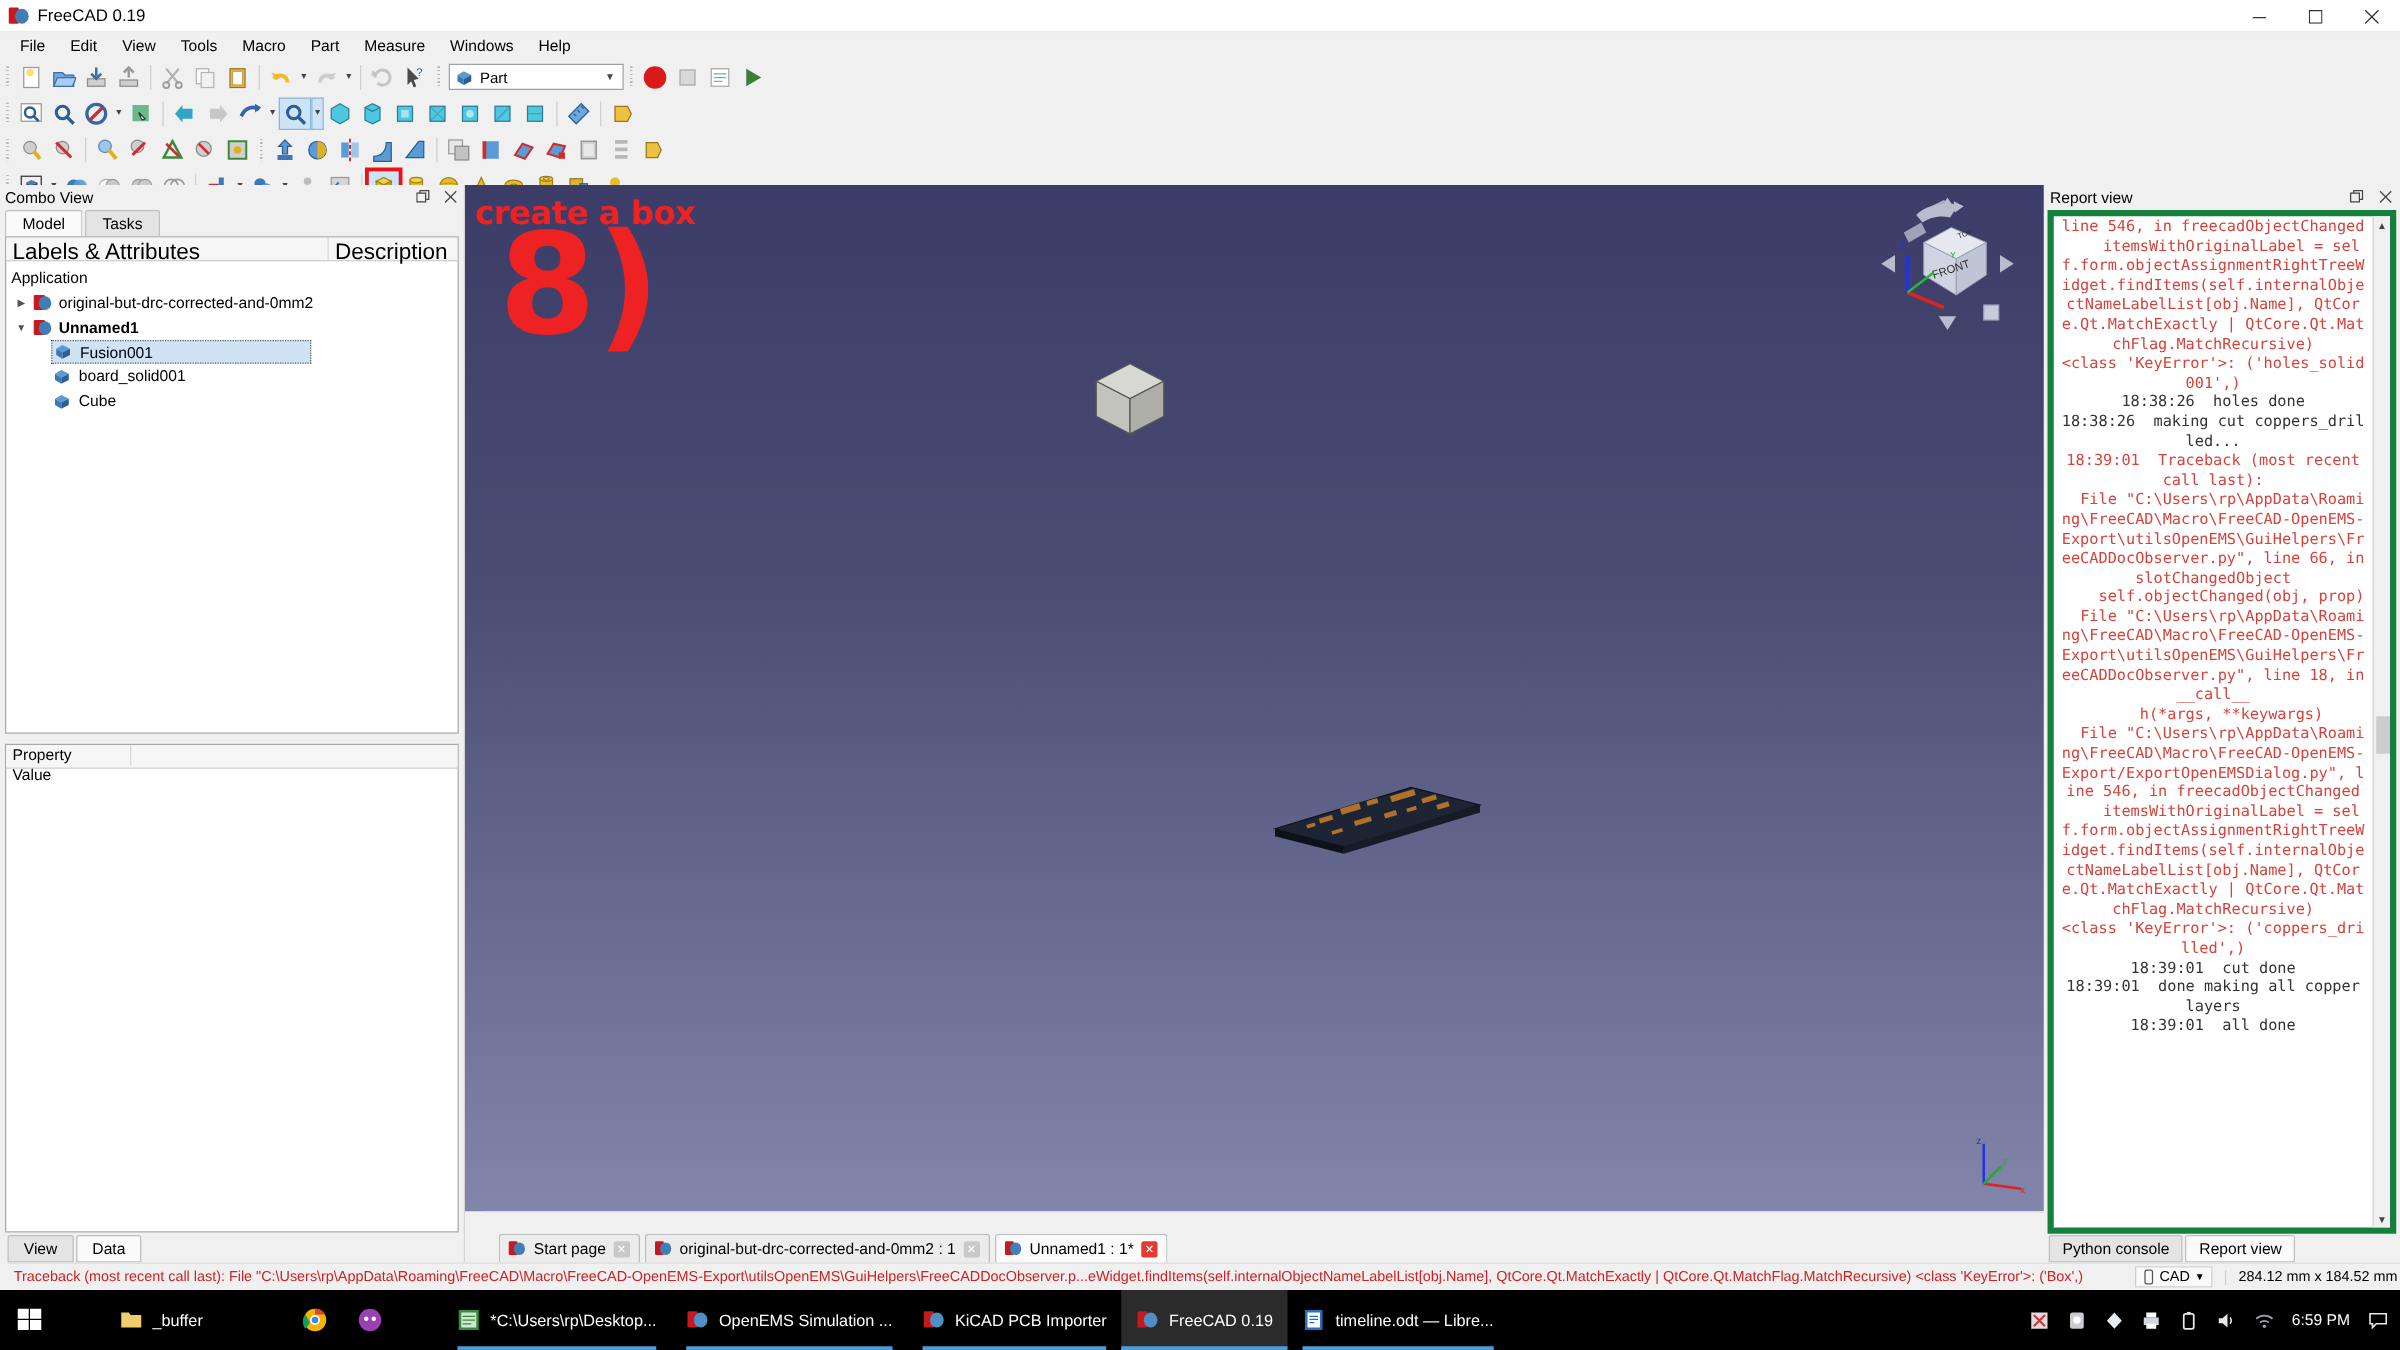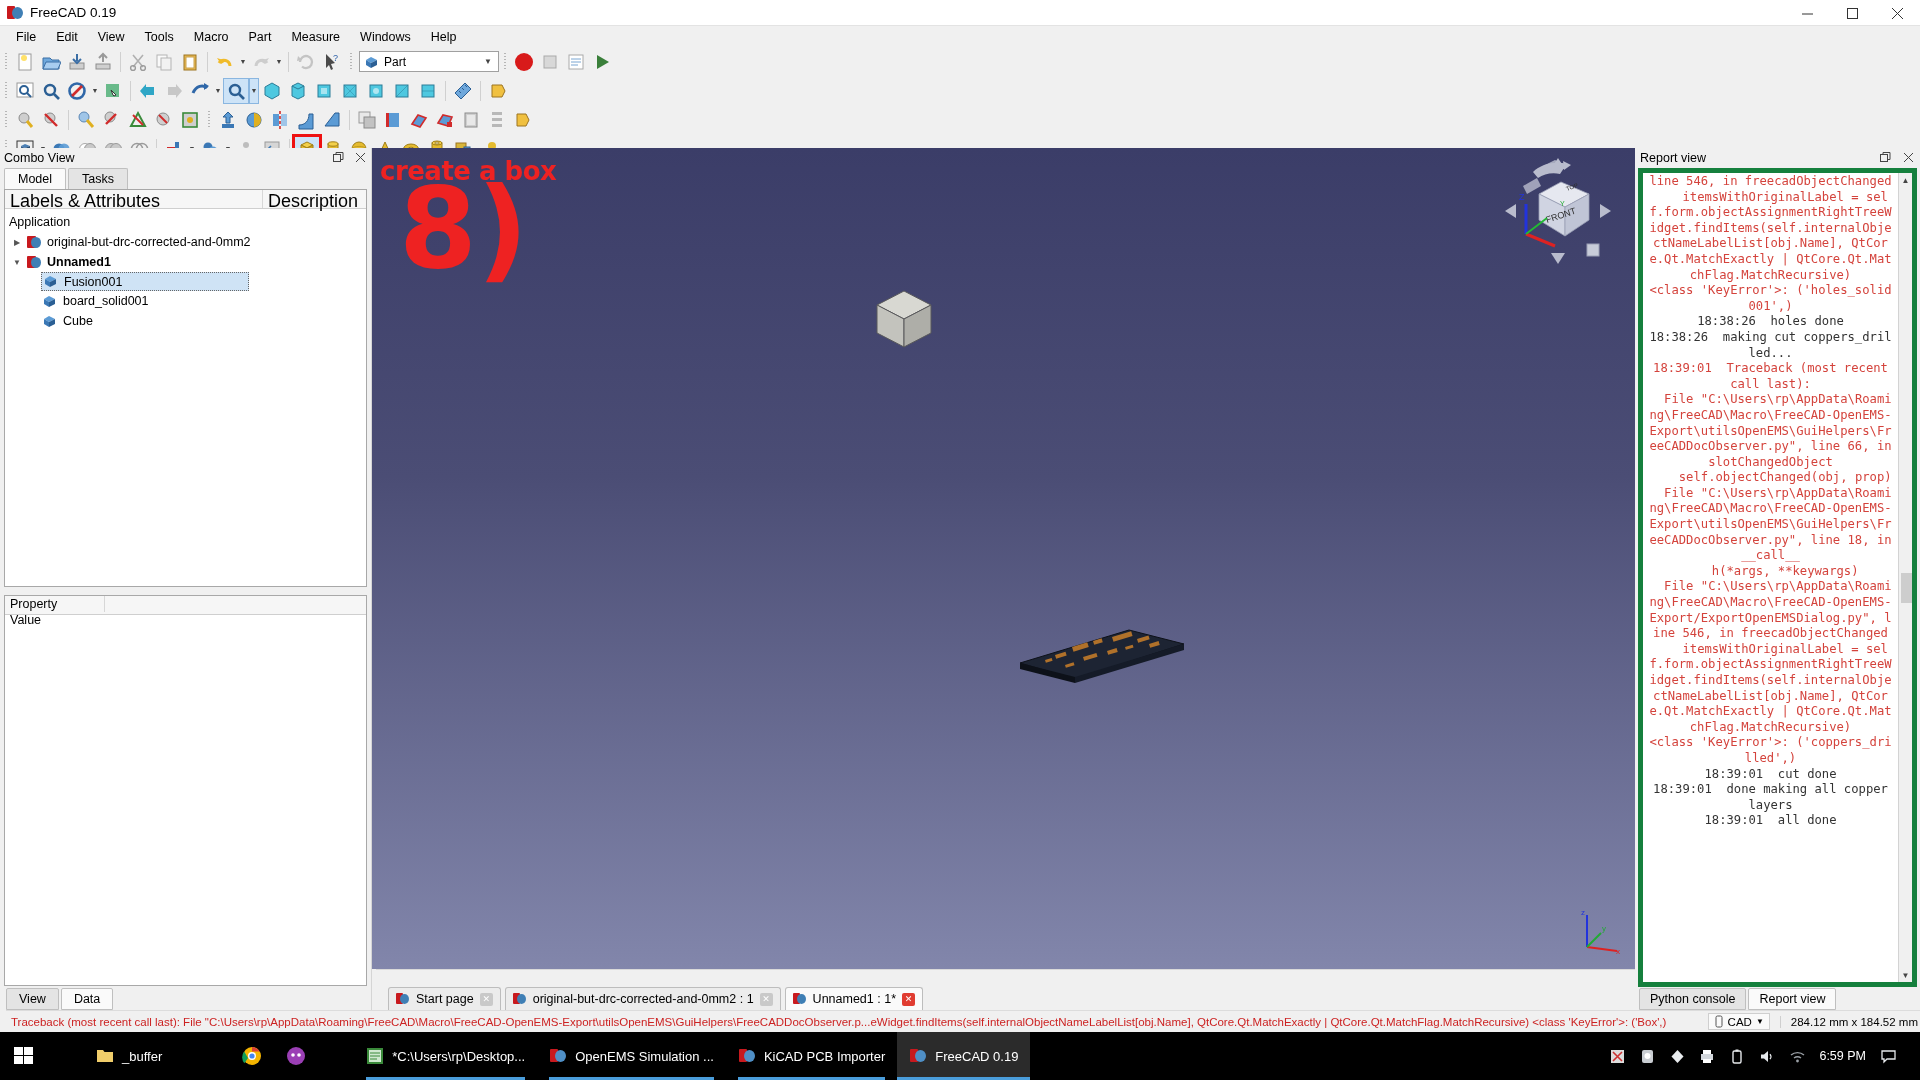--- a/index.html
+++ b/index.html
@@ -86,21 +86,21 @@
   
   .viewwrap { flex:1 1 auto; position:relative; }
   .view3d { position:absolute; left:0; top:0; right:0; bottom:41px;
             background:linear-gradient(to bottom,#3b3d68 0%, #4b4d75 40%, #8286ab 100%); overflow:hidden;}
   .overlay-text { position:absolute; left:8px; top:8px; color:#ee2222; font-weight:bold;
       font-family:"DejaVu Sans", sans-serif; font-size:26px; letter-spacing:-0.5px;}
   .overlay-smile { position:absolute; left:27px; top:24px; color:#ee2222; font-weight:bold;
       font-family:"DejaVu Sans", sans-serif; font-size:112px; line-height:1;}
   .navcube { position:absolute; right:22px; top:8px; width:110px; height:110px; }
   .axis-ind { position:absolute; right:12px; bottom:14px; width:46px; height:48px;}
-  .tabsbar { position:absolute; left:4px; bottom:0; right:0; height:41px; background:#f0f0f0;
+  .tabsbar { position:absolute; left:15px; bottom:0; right:0; height:41px; background:#f0f0f0;
              border-top:1px solid #d9d9d9; display:flex; align-items:flex-end; padding-left:12px; }
   .vtab { display:flex;align-items:center;gap:6px; height:23px; padding:0 7px; font-size:12.5px;
           border:1px solid #bdbdbd; border-bottom:none; background:#ececec; border-radius:3px 3px 0 0; margin-right:4px;}
   .vtab.active { background:#fafafa; }
   .vtab .fic{ width:14px;height:14px;position:relative; }
   .vtab .fic .a{position:absolute;left:0;top:1px;width:7px;height:11px;background:#c8191e;border-radius:1px;}
   .vtab .fic .b{position:absolute;left:4px;top:2px;width:9px;height:10px;background:#3f7fb5;border-radius:50%;}
   .vtab .x { width:13px;height:13px;background:#c9c9c9;color:#fff;font-size:9px;display:flex;align-items:center;
              justify-content:center;border-radius:2px;}
   .vtab.active .x { background:#e03c31; }
@@ -132,21 +132,21 @@
   .dims { border-left:1px solid #cfcfcf; padding-left:10px; }
 
   
   .taskbar { position:absolute; left:0; top:1032px; width:1920px; height:48px; background:#000; display:flex;
       align-items:center; color:#fff; font-size:13px;}
   .start { width:48px;height:48px;display:flex;align-items:center;justify-content:center;}
   .tb-task { display:flex;align-items:center;gap:8px;height:48px;padding:0 12px; position:relative; white-space:nowrap;}
   .tb-task.active { background:#2b2b2b; }
   .tb-task.active:after { content:""; position:absolute; left:0; right:0; bottom:0; height:3px; background:#4a9ddb; }
   .tb-task.open:after { content:""; position:absolute; left:12px; right:12px; bottom:0; height:3px; background:#4a9ddb; }
-  .tray { margin-left:auto; display:flex; align-items:center; gap:14px; padding-right:24px; font-size:12.5px;}
+  .tray { margin-left:auto; display:flex; align-items:center; gap:14px; padding-right:10px; font-size:12.5px;}
   .ticon16 { width:16px;height:16px;display:flex;align-items:center;justify-content:center; }
   .fcicon { width:18px;height:18px;position:relative;flex:0 0 auto;}
   .fcicon .a{position:absolute;left:1px;top:2px;width:8px;height:13px;background:#c8191e;border-radius:1px;}
   .fcicon .b{position:absolute;left:6px;top:3px;width:11px;height:12px;background:#4f8fc6;border-radius:50%;}
 </style>
 </head>
 <body>
 
 <div id="app">
 
@@ -977,20 +977,28 @@
     </div>
 
     <div class="tb-task active">
       <span class="fcicon">
           <i class="a"></i>
           <i class="b"></i>
         </span>
       <span>FreeCAD 0.19</span>
     </div>
 
+    <div class="tb-task open">
+      <svg width="18" height="18">
+          <rect x="2" y="1" width="14" height="16" fill="#2a6ebb"></rect>
+          <rect x="4" y="3" width="10" height="12" fill="#fff"></rect>
+          <path d="M5.5 6h7M5.5 8.5h7M5.5 11h4" stroke="#2a6ebb"></path>
+        </svg>
+      <span>timeline.odt — Libre...</span>
+    </div>
 
     <div class="tray">
       <div class="ticon16">
         <svg width="15" height="15">
             <rect x="1" y="1" width="13" height="13" fill="#ddd"></rect>
             <path d="M3 3l9 9M12 3l-9 9" stroke="#c33" stroke-width="1.6"></path>
           </svg>
         </div>
       <div class="ticon16">
         <svg width="15" height="15">

